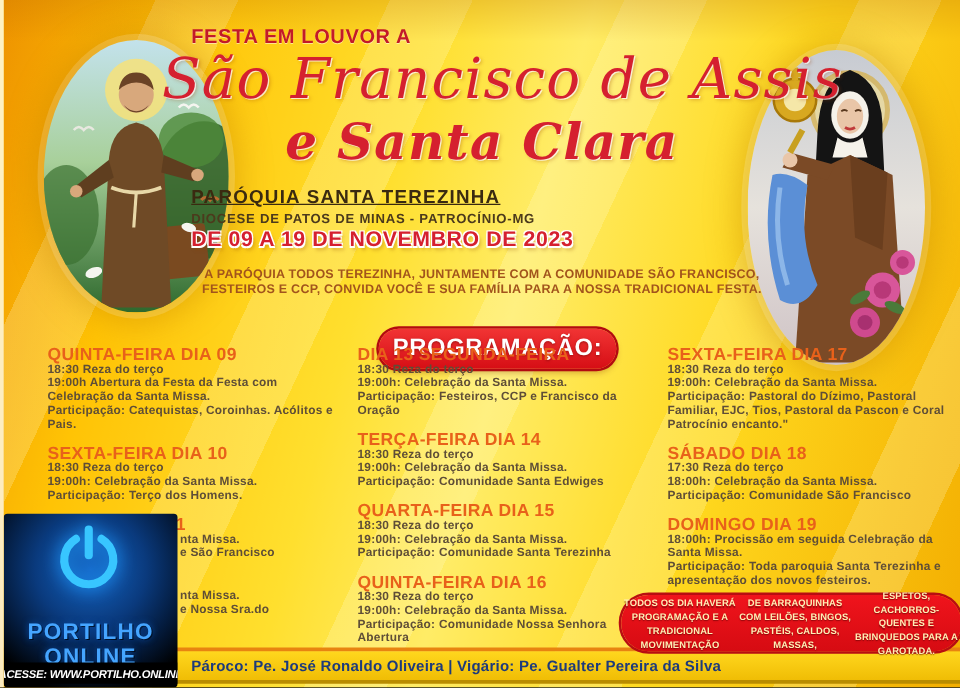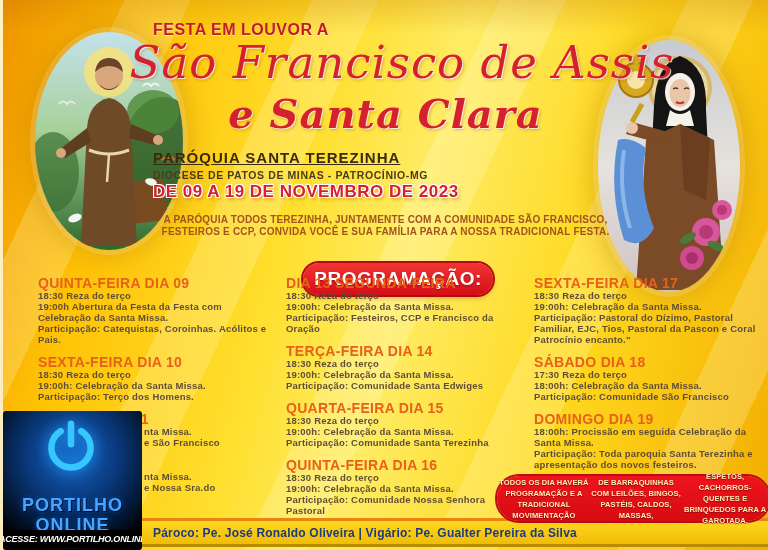--- a/index.html
+++ b/index.html
@@ -227,21 +227,21 @@
         <div class="day-title">QUARTA-FEIRA DIA 15</div>
         <div class="day-line">18:30 Reza do terço</div>
         <div class="day-line">19:00h: Celebração da Santa Missa.</div>
         <div class="day-line">Participação: Comunidade Santa Terezinha</div>
       </div>
       <div class="day-block">
         <div class="day-title">QUINTA-FEIRA DIA 16</div>
         <div class="day-line">18:30 Reza do terço</div>
         <div class="day-line">19:00h: Celebração da Santa Missa.</div>
         <div class="day-line">Participação: Comunidade Nossa Senhora</div>
-        <div class="day-line">Pastoral</div>
+        <div class="day-line">Abertura</div>
       </div>
     </div>
   <div class="col col3">
       <div class="day-block">
         <div class="day-title">SEXTA-FEIRA DIA 17</div>
         <div class="day-line">18:30 Reza do terço</div>
         <div class="day-line">19:00h: Celebração da Santa Missa.</div>
         <div class="day-line">Participação: Pastoral do Dízimo, Pastoral</div>
         <div class="day-line">Familiar, EJC, Tios, Pastoral da Pascon e Coral</div>
         <div class="day-line">Patrocínio encanto."</div>

